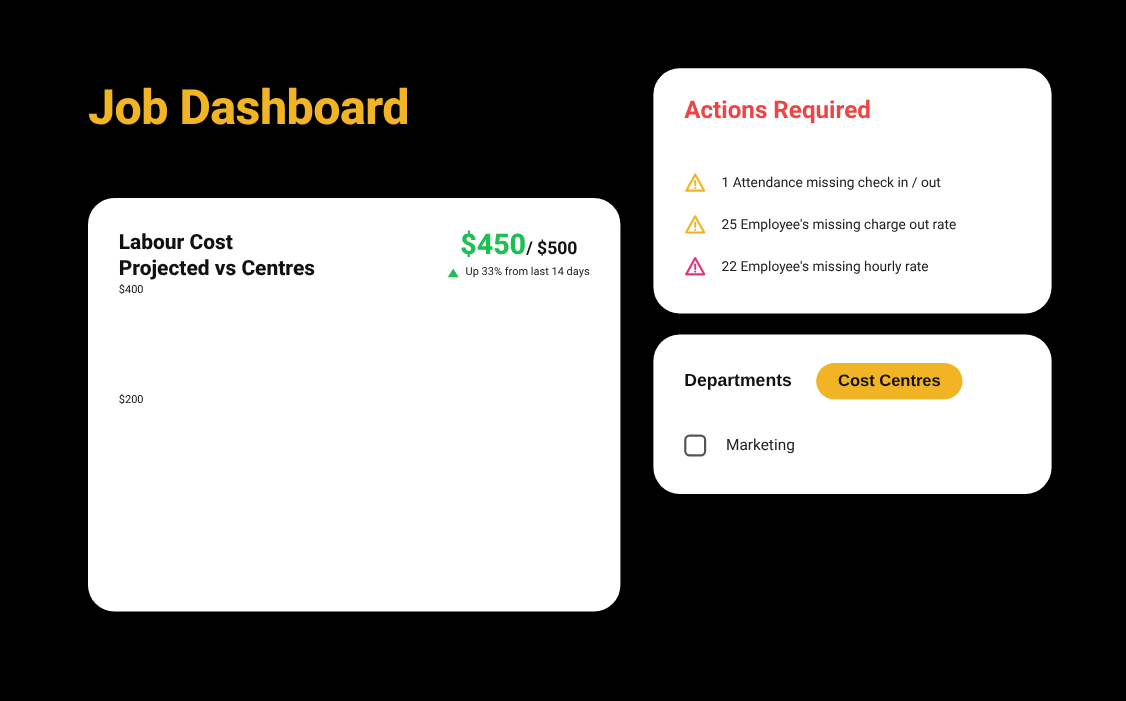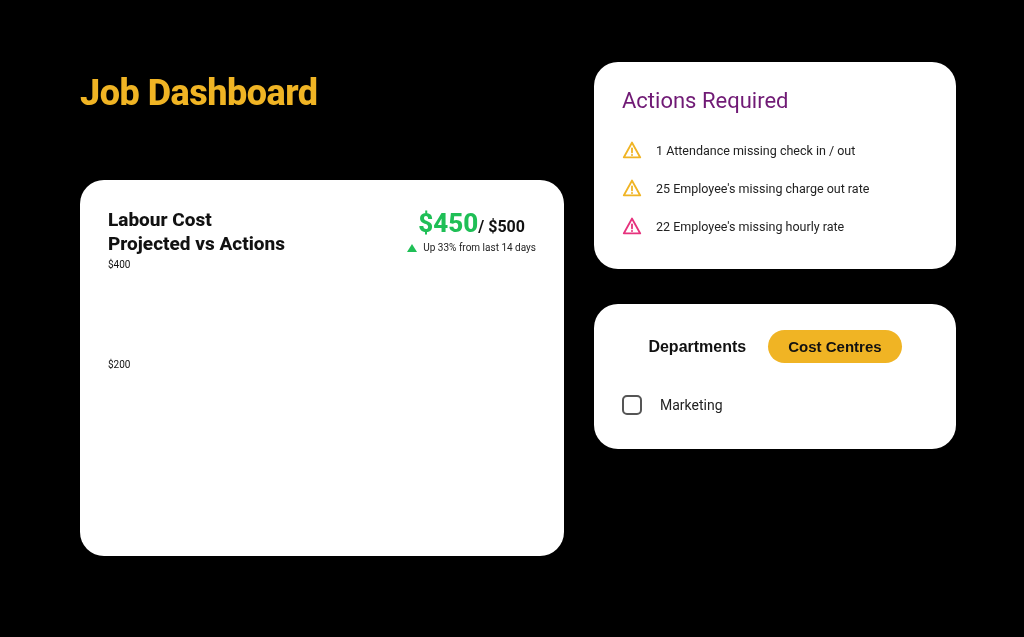--- a/index.html
+++ b/index.html
@@ -8,21 +8,21 @@
     font-family: -apple-system, BlinkMacSystemFont, "Segoe UI", Roboto, Arial, sans-serif;
     width: 1024px;
     height: 637px;
     overflow: hidden;
     position: relative;
   }
   .page-title {
     position: absolute;
     left: 80px;
     top: 72px;
-    font-size: 36px;
+    font-size: 44px;
     font-weight: 800;
     color: #f0b424;
     letter-spacing: -0.5px;
   }
   .card {
     background: #fff;
     border-radius: 24px;
     position: absolute;
   }
   
@@ -119,23 +119,23 @@
 
   
   .actions-card {
     left: 594px;
     top: 62px;
     width: 362px;
     padding: 26px 28px 24px 28px;
   }
   .actions-title {
     font-size: 22px;
-    font-weight: 400;
-    color: #701a75;
-    margin-bottom: 18px;
+    font-weight: 700;
+    color: #ef4444;
+    margin-bottom: 34px;
   }
   .action-item {
     display: flex;
     align-items: center;
     gap: 14px;
     padding: 10px 0;
   }
   .warn-icon { width: 20px; height: 18px; flex-shrink: 0; }
   .action-text {
     font-size: 12.5px;
@@ -147,21 +147,20 @@
     left: 594px;
     top: 304px;
     width: 362px;
     padding: 26px 28px 24px 28px;
   }
   .dept-head {
     display: flex;
     align-items: center;
     gap: 22px;
     margin-bottom: 22px;
-    justify-content: center;
   }
   .tab-plain {
     font-size: 16px;
     font-weight: 800;
     color: #111;
     background: transparent;
     border: none;
     cursor: pointer;
   }
   .tab-pill {
@@ -195,21 +194,21 @@
 </style>
 </head>
 <body>
 
 <h1 class="page-title">Job Dashboard</h1>
 
 <div class="card labour-card">
   <div class="labour-head">
     <div class="labour-title">
       <span>Labour Cost</span><br>
-      <span>Projected vs Actions</span>
+      <span>Projected vs Centres</span>
     </div>
     <div class="labour-metric">
       <div>
         <span class="big">$450</span><span class="denom">/ $500</span>
       </div>
       <div class="labour-sub">
         <span class="up-triangle"></span>
         <span class="labour-sub-text">Up 33% from last 14 days</span>
       </div>
     </div>

